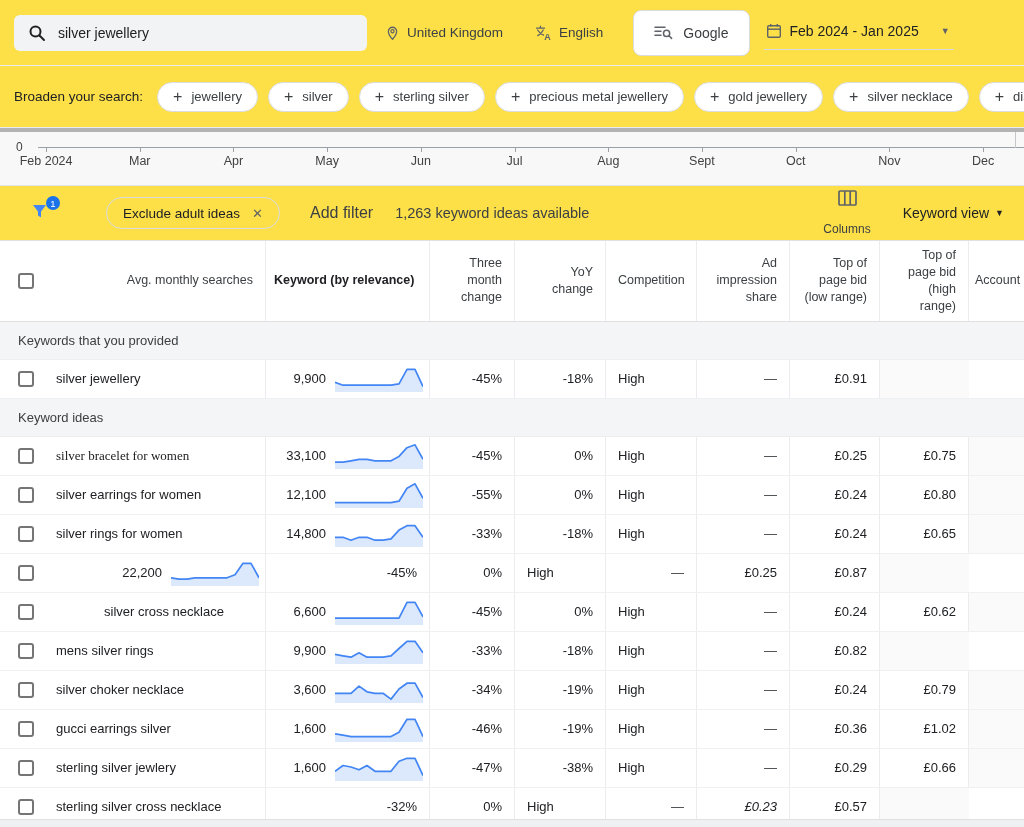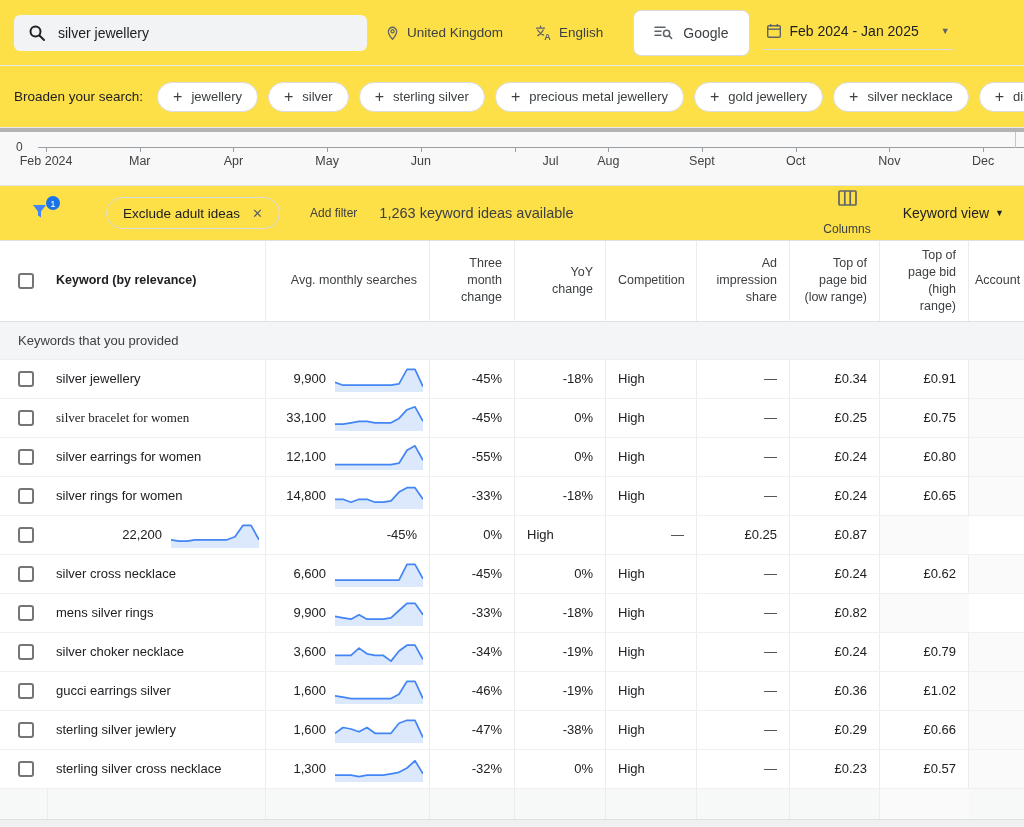--- a/index.html
+++ b/index.html
@@ -32,21 +32,21 @@
   .month { position:absolute; top:22px; transform:translateX(-50%); font-size:12.5px; color:#424242; white-space:nowrap; }
   .mtick { position:absolute; top:15px; width:1px; height:5px; background:#9aa0a6; }
   .strip-rightline { position:absolute; right:8px; top:0; width:1px; height:16px; background:#c4c6c9; }
 
   
   .filterbar { height:54px; display:flex; align-items:center; padding:0 14px 0 30px; }
   .funnel-wrap { position:relative; width:26px; height:26px; cursor:pointer; }
   .funnel-badge { position:absolute; top:-4px; right:-4px; width:14px; height:14px; border-radius:50%; background:#1a73e8; color:#fff; font-size:9.5px; display:flex; align-items:center; justify-content:center; }
   .filter-chip { margin-left:50px; display:flex; align-items:center; gap:12px; height:32px; border:1px solid #dadce0; border-radius:16px; padding:0 16px; font-size:13.5px; color:#202124; cursor:pointer; }
   .filter-chip .x { color:#5f6368; font-size:13px; cursor:pointer; }
-  .add-filter { margin-left:30px; font-size:12px; color:#3c4043; cursor:pointer; }
+  .add-filter { margin-left:30px; font-size:16px; color:#3c4043; cursor:pointer; }
   .ideas-count { margin-left:22px; font-size:14.5px; color:#3c4043; }
   .columns-block { margin-left:auto; display:flex; flex-direction:column; align-items:center; gap:16px; cursor:pointer; }
   .columns-block .lbl { font-size:12px; color:#3c4043; }
   .keyword-view { margin-left:32px; margin-right:6px; display:flex; align-items:center; font-size:14px; color:#202124; cursor:pointer; white-space:nowrap; }
   .keyword-view .caret { margin-left:6px; color:#202124; }
 
   
   .tgrid { display:grid; grid-template-columns:48px 218px 164px 85px 91px 91px 93px 90px 89px 1fr; align-items:center; }
   .thead { min-height:57px; border-top:1px solid #e0e0e0; border-bottom:1px solid #e0e0e0; background:#fff; }
   .thead .hcell { font-size:12.5px; color:#3c4043; line-height:1.35; padding:6px 12px; align-self:center; }
@@ -171,21 +171,21 @@
         <div class="month" style="left: 4.5%;">Feb 2024</div>
         <div class="mtick" style="left: 13.65%;"></div>
         <div class="month" style="left: 13.65%;">Mar</div>
         <div class="mtick" style="left: 22.8%;"></div>
         <div class="month" style="left: 22.8%;">Apr</div>
         <div class="mtick" style="left: 31.95%;"></div>
         <div class="month" style="left: 31.95%;">May</div>
         <div class="mtick" style="left: 41.1%;"></div>
         <div class="month" style="left: 41.1%;">Jun</div>
         <div class="mtick" style="left: 50.25%;"></div>
-        <div class="month" style="left: 50.25%; margin-left: 36px;">Jul</div>
+        <div class="month" style="left: 50.25%;">Jul</div>
         <div class="mtick" style="left: 59.4%;"></div>
         <div class="month" style="left: 59.4%;">Aug</div>
         <div class="mtick" style="left: 68.55%;"></div>
         <div class="month" style="left: 68.55%;">Sept</div>
         <div class="mtick" style="left: 77.7%;"></div>
         <div class="month" style="left: 77.7%;">Oct</div>
         <div class="mtick" style="left: 86.85%;"></div>
         <div class="month" style="left: 86.85%;">Nov</div>
         <div class="mtick" style="left: 96%;"></div>
         <div class="month" style="left: 96%;">Dec</div>
@@ -220,25 +220,25 @@
     <div class="keyword-view">
       <span>Keyword view</span>
       <span class="caret">▼</span>
     </div>
   </div>
 
   <div class="tgrid thead">
       <div class="cbcell sep-none">
         <div class="checkbox"></div>
       </div>
+      <div class="hcell c-right sepline" style="border-right: 1px solid rgb(236, 236, 238); align-self: stretch; display: flex; align-items: center; justify-content: flex-end;">
+        <span>Avg. monthly searches</span>
+      </div>
       <div class="hcell c-left first sepline" style="border-right: 1px solid rgb(236, 236, 238); align-self: stretch; display: flex; align-items: center; justify-content: flex-start;">
         <span>Keyword (by relevance)</span>
-      </div>
-      <div class="hcell c-right sepline" style="border-right: 1px solid rgb(236, 236, 238); align-self: stretch; display: flex; align-items: center; justify-content: flex-end;">
-        <span>Avg. monthly searches</span>
       </div>
       <div class="hcell c-right sepline" style="border-right: 1px solid rgb(236, 236, 238); align-self: stretch; display: flex; align-items: center; justify-content: flex-end;">
         <span>Three month change</span>
       </div>
       <div class="hcell c-right sepline" style="border-right: 1px solid rgb(236, 236, 238); align-self: stretch; display: flex; align-items: center; justify-content: flex-end;">
         <span>YoY change</span>
       </div>
       <div class="hcell c-left sepline" style="border-right: 1px solid rgb(236, 236, 238); align-self: stretch; display: flex; align-items: center; justify-content: flex-start;">
         <span>Competition</span>
       </div>
@@ -279,26 +279,26 @@
         <div class="cell num" style="border-right: 1px solid rgb(236, 236, 238);">
           <span>-18%</span>
         </div>
         <div class="cell comp" style="border-right: 1px solid rgb(236, 236, 238);">
           <span>High</span>
         </div>
         <div class="cell dash" style="border-right: 1px solid rgb(236, 236, 238);">
           <span>—</span>
         </div>
         <div class="cell num" style="border-right: 1px solid rgb(236, 236, 238);">
-          <span>£0.34</span>
-        </div>
-        <div class="cell num" style="border-right: 1px solid rgb(236, 236, 238);">
           <span>£0.91</span>
         </div>
         <div class="cell account"></div>
+      </div>
+      <div class="band">
+        <span>Keyword ideas</span>
       </div>
       <div class="tgrid trow">
         <div class="cbcell">
           <div class="checkbox"></div>
         </div>
         <div class="cell kw" style="border-right: 1px solid rgb(236, 236, 238); font-family: Liberation Serif, serif;">
           <span>silver bracelet for women</span>
         </div>
         <div class="cell avg" style="border-right: 1px solid rgb(236, 236, 238);">
           <span>33,100</span>
@@ -423,21 +423,21 @@
         </div>
         <div class="cell num" style="border-right: 1px solid rgb(236, 236, 238);">
           <span>£0.87</span>
         </div>
         <div class="cell account"></div>
       </div>
       <div class="tgrid trow">
         <div class="cbcell">
           <div class="checkbox"></div>
         </div>
-        <div class="cell kw" style="border-right: 1px solid rgb(236, 236, 238);">
+        <div class="cell kw" style="border-right: 1px solid rgb(236, 236, 238); margin-left: 48px;">
           <span>silver cross necklace</span>
         </div>
         <div class="cell avg" style="border-right: 1px solid rgb(236, 236, 238);">
           <span>6,600</span>
           <svg width="88" height="28" viewBox="0 0 88 28" class="spark">
             <path d="M0,27 L0.0,20.2 L8.0,20.2 L16.0,20.2 L24.0,20.2 L32.0,20.2 L40.0,20.2 L48.0,20.2 L56.0,20.2 L64.0,20.2 L72.0,4.3 L80.0,4.3 L88.0,18.8 L88,27 Z" fill="#dce8fb"></path>
             <polyline points="0.0,20.2 8.0,20.2 16.0,20.2 24.0,20.2 32.0,20.2 40.0,20.2 48.0,20.2 56.0,20.2 64.0,20.2 72.0,4.3 80.0,4.3 88.0,18.8" fill="none" stroke="#4285f4" stroke-width="1.7" stroke-linejoin="round"></polyline>
           </svg>
         </div>
         <div class="cell num" style="border-right: 1px solid rgb(236, 236, 238);">
@@ -593,40 +593,33 @@
         </div>
         <div class="cell account"></div>
       </div>
       <div class="tgrid trow">
         <div class="cbcell">
           <div class="checkbox"></div>
         </div>
         <div class="cell kw" style="border-right: 1px solid rgb(236, 236, 238);">
           <span>sterling silver cross necklace</span>
         </div>
-        <div class="cell avg" style="border-right: 1px solid rgb(236, 236, 238);">
-          <span>1,300</span>
-          <svg width="88" height="28" viewBox="0 0 88 28" class="spark">
-            <path d="M0,27 L0.0,20.2 L8.0,20.2 L16.0,20.2 L24.0,21.6 L32.0,20.2 L40.0,20.2 L48.0,20.2 L56.0,18.8 L64.0,17.3 L72.0,13.0 L80.0,5.7 L88.0,18.8 L88,27 Z" fill="#dce8fb"></path>
-            <polyline points="0.0,20.2 8.0,20.2 16.0,20.2 24.0,21.6 32.0,20.2 40.0,20.2 48.0,20.2 56.0,18.8 64.0,17.3 72.0,13.0 80.0,5.7 88.0,18.8" fill="none" stroke="#4285f4" stroke-width="1.7" stroke-linejoin="round"></polyline>
-          </svg>
-        </div>
         <div class="cell num" style="border-right: 1px solid rgb(236, 236, 238);">
           <span>-32%</span>
         </div>
         <div class="cell num" style="border-right: 1px solid rgb(236, 236, 238);">
           <span>0%</span>
         </div>
         <div class="cell comp" style="border-right: 1px solid rgb(236, 236, 238);">
           <span>High</span>
         </div>
         <div class="cell dash" style="border-right: 1px solid rgb(236, 236, 238);">
           <span>—</span>
         </div>
-        <div class="cell num" style="border-right: 1px solid rgb(236, 236, 238);">
+        <div class="cell num" style="border-right: 1px solid rgb(236, 236, 238); font-style: italic;">
           <span>£0.23</span>
         </div>
         <div class="cell num" style="border-right: 1px solid rgb(236, 236, 238);">
           <span>£0.57</span>
         </div>
         <div class="cell account"></div>
       </div>
       <div class="tgrid trow muted">
         <div class="cell kw" style="border-right: 1px solid rgb(236, 236, 238);"></div>
         <div class="cell avg" style="border-right: 1px solid rgb(236, 236, 238);"></div>

